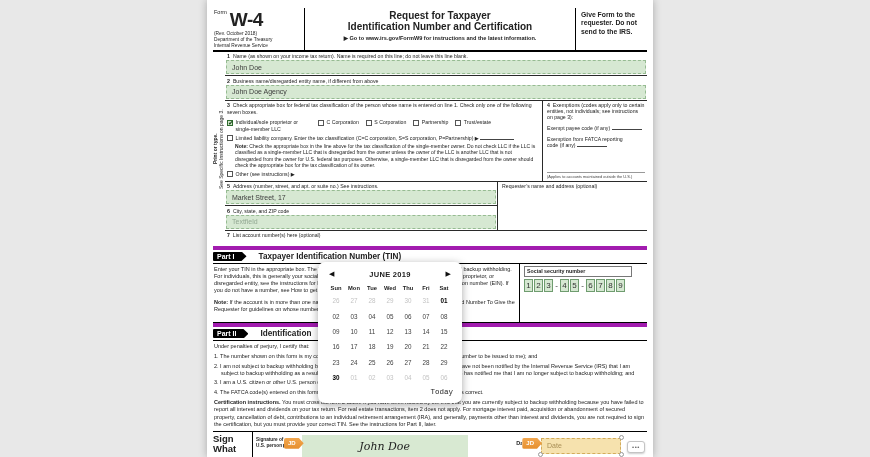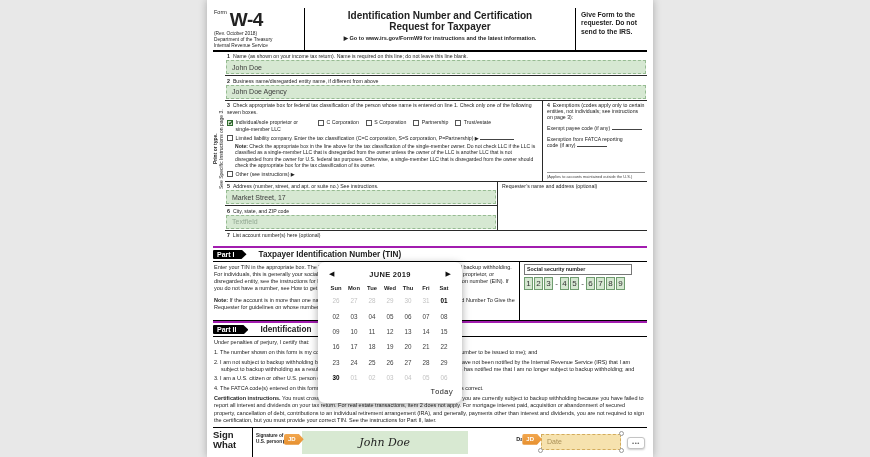--- a/index.html
+++ b/index.html
@@ -58,21 +58,21 @@
   .u { display:inline-block; width:30px; border-bottom:1px solid #444; height:5px; }
   .applies { font-size:3.9px; color:#444; margin-top:auto; border-top:1px solid #999; padding-top:1px; }
 
   
   .sec56 { display:flex; border-bottom:1px solid #2a2a2a; }
   .s56-left { flex:1; }
   .req-box { width:150px; border-left:1px solid #2a2a2a; padding:1.5px 2px 0 4px; font-size:5.2px; }
   .row7 { padding:1.5px 0 8px 2px; font-size:5.2px; }
 
   
-  .part-bar { border-top:2px solid #a21caf; border-bottom:1px solid #000; display:flex; align-items:flex-start;
+  .part-bar { border-top:4px solid #a21caf; border-bottom:1px solid #000; display:flex; align-items:flex-start;
               padding:1.5px 0 1.5px 0; margin:0 6px; }
   .part-chip { background:#000; color:#fff; font-weight:bold; font-size:7px; padding:1px 12px 1.5px 4px;
                border-radius:1px; clip-path:polygon(0 0,calc(100% - 5px) 0,100% 50%,calc(100% - 5px) 100%,0 100%); }
   .part-title { font-weight:bold; font-size:8.2px; margin-left:12px; }
 
   .p1-body { display:flex; margin:0 6px; border-bottom:1px solid #000; }
   .p1-text { flex:1; padding:2px 4px 4px 1px; font-size:5.5px; line-height:1.3; }
   .p1-text p { margin-bottom:5px; }
   .p1-right { width:128px; border-left:1px solid #000; padding:2px 1px 0 4px; }
   .ssn-label { border:1px solid #777; font-size:5.3px; font-weight:bold; padding:1.5px 2px; width:108px; }
@@ -137,22 +137,22 @@
   <div class="hdr">
     <div class="hdr-left">
       <div>
         <span class="form-word">Form</span><span class="form-num">W-4</span>
       </div>
       <div class="small">(Rev. October 2018)</div>
       <div class="small">Department of the Treasury</div>
       <div class="small">Internal Revenue Service</div>
     </div>
     <div class="hdr-center">
+      <div class="hdr-title">Request for Taxpayer</div>
       <div class="hdr-title">Identification Number and Certification</div>
-      <div class="hdr-title">Request for Taxpayer</div>
       <div class="hdr-sub">▶ Go to www.irs.gov/FormW9 for instructions and the latest information.</div>
     </div>
     <div class="hdr-right">Give Form to the requester. Do not send to the IRS.</div>
   </div>
 
   <div class="rows">
     <div class="rail">
       <span class="b">Print or type.</span>
       <span>See Specific Instructions on page 3.</span>
     </div>

